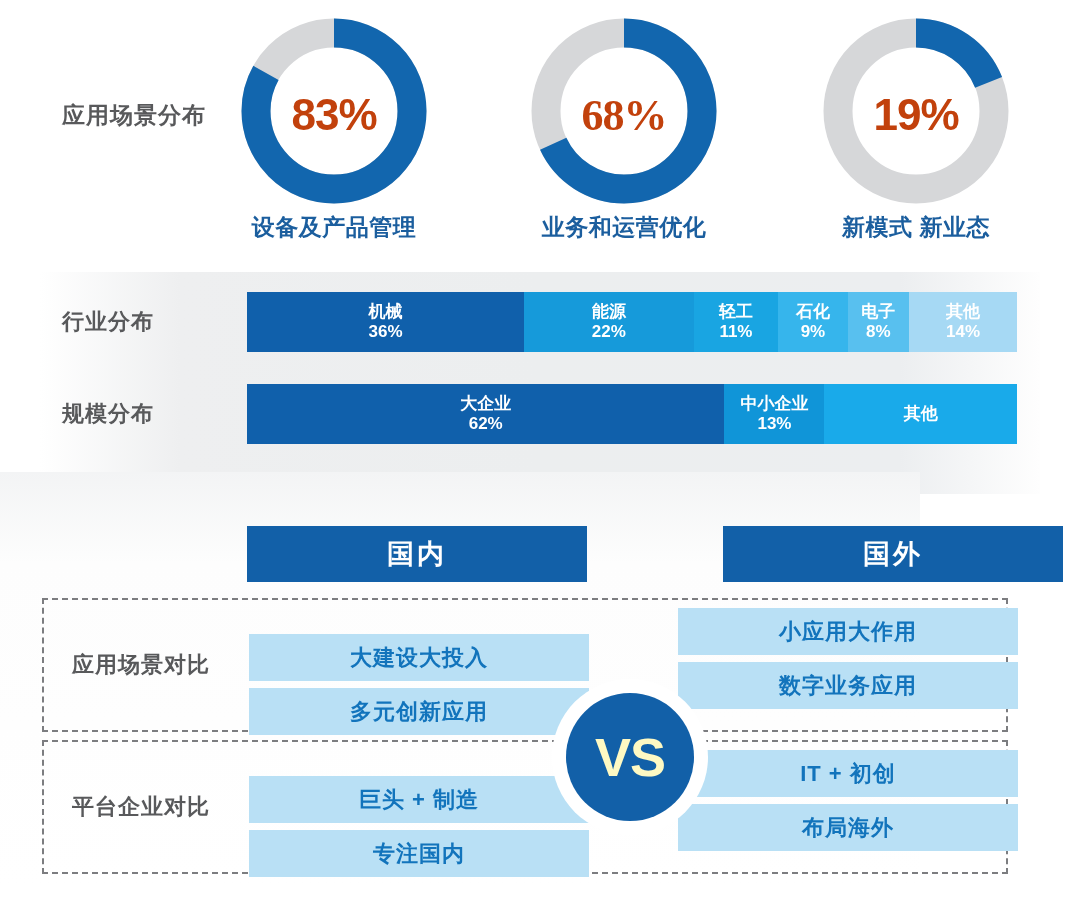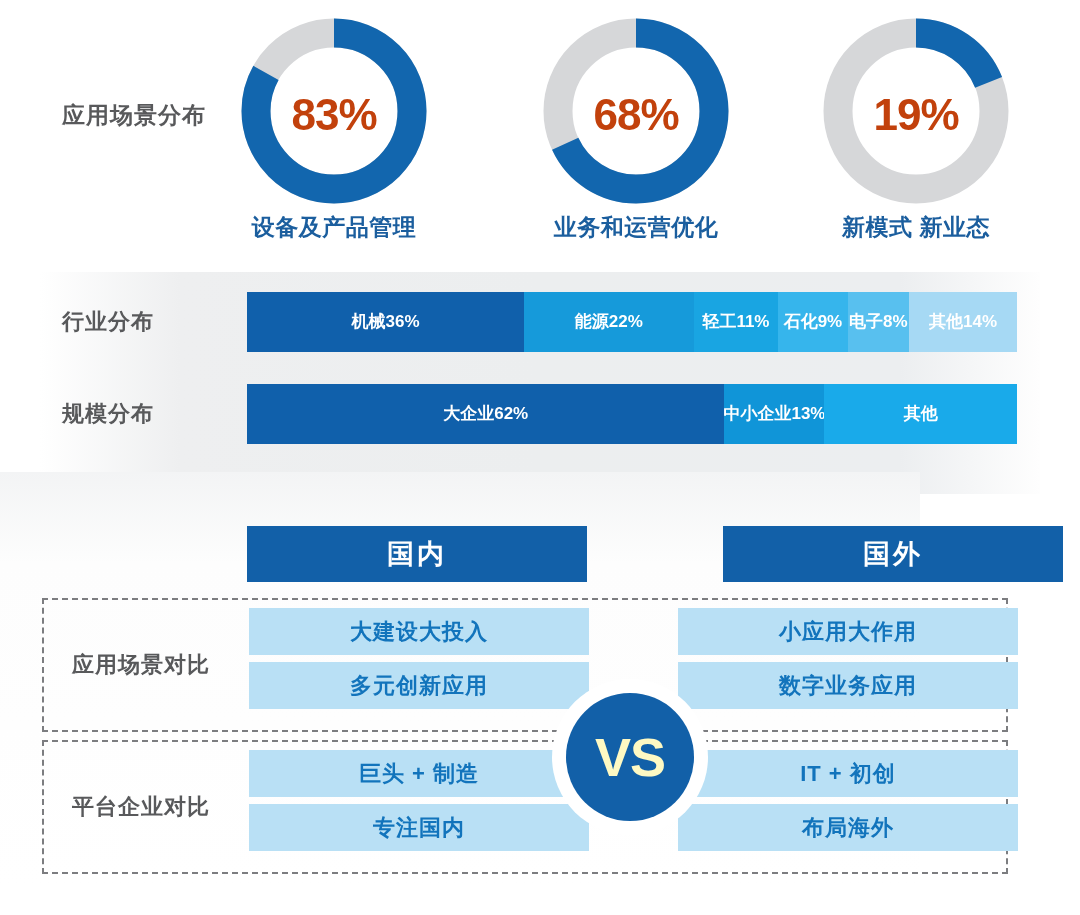--- a/index.html
+++ b/index.html
@@ -41,21 +41,21 @@
     font-size: 23px;
   }
 
   .donut-block {
     position: absolute;
     top: 18px;
     width: 240px;
     height: 230px;
   }
   #donut-block-0 { left: 214px; }
-  #donut-block-1 { left: 516px; }
+  #donut-block-1 { left: 504px; font-family: Liberation Serif, serif; }
   #donut-block-2 { left: 796px; }
 
   .donut-svg {
     position: absolute;
     left: 50%;
     top: 0;
     transform: translateX(-50%);
     display: block;
   }
 
@@ -111,21 +111,21 @@
     position: absolute;
     left: 207px; top: 0;
     width: 770px; height: 60px;
     display: flex;
     overflow: hidden;
   }
 
   .bar-seg {
     height: 60px;
     display: flex;
-    flex-direction: row;
+    flex-direction: column;
     align-items: center;
     justify-content: center;
     color: #ffffff;
     font-weight: bold;
     font-size: 17px;
     line-height: 1.15;
     white-space: nowrap;
     overflow: hidden;
   }
   .bar-seg .seg-name { display: block; }
@@ -182,21 +182,21 @@
     position: absolute;
     height: 47px;
     background: #b9e0f5;
     color: #1274bc;
     font-size: 22px;
     font-weight: bold;
     letter-spacing: 1px;
     display: flex; align-items: center; justify-content: center;
     white-space: nowrap;
   }
-  .cmp-left  { left: 205px; width: 340px; }
+  .cmp-left  { left: 205px; width: 340px; margin-top: 26px; }
   .cmp-right { left: 634px; width: 340px; }
   .cmp-top    { top: 8px; }
   .cmp-bottom { top: 62px; }
 
   #vs-badge {
     position: absolute;
     left: 566px;
     top: 693px;
     width: 128px; height: 128px;
     border-radius: 50%;

